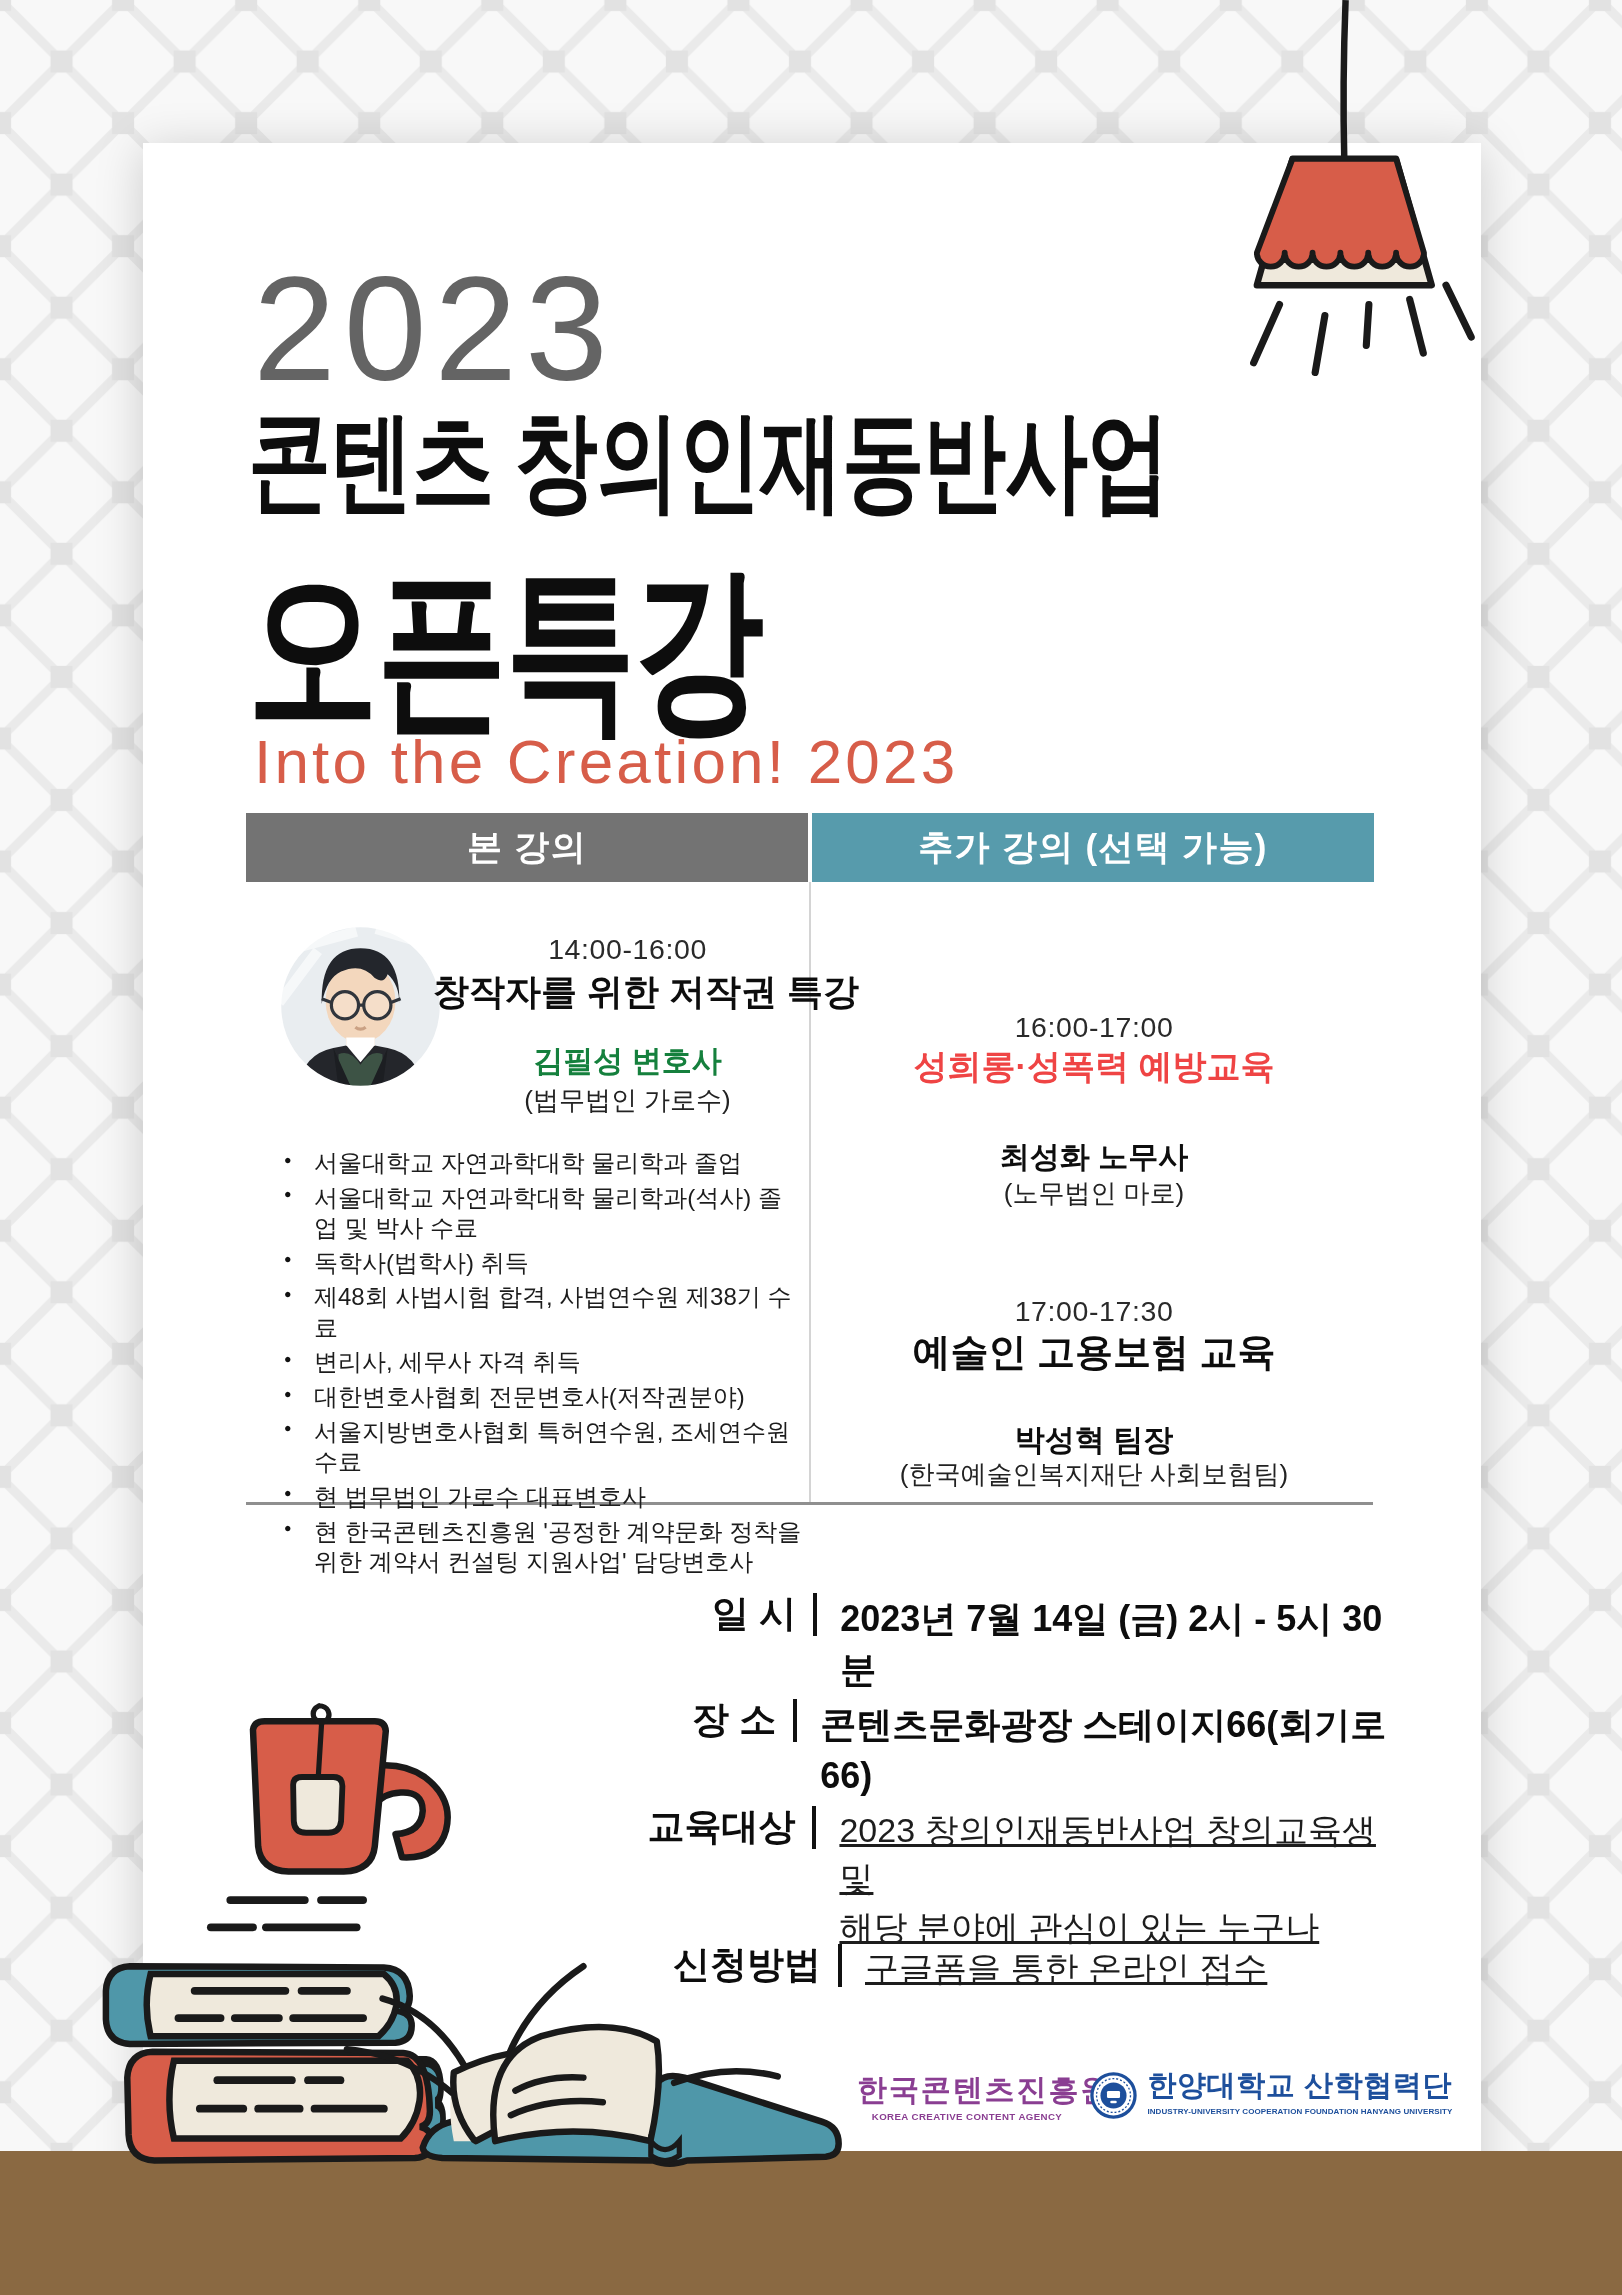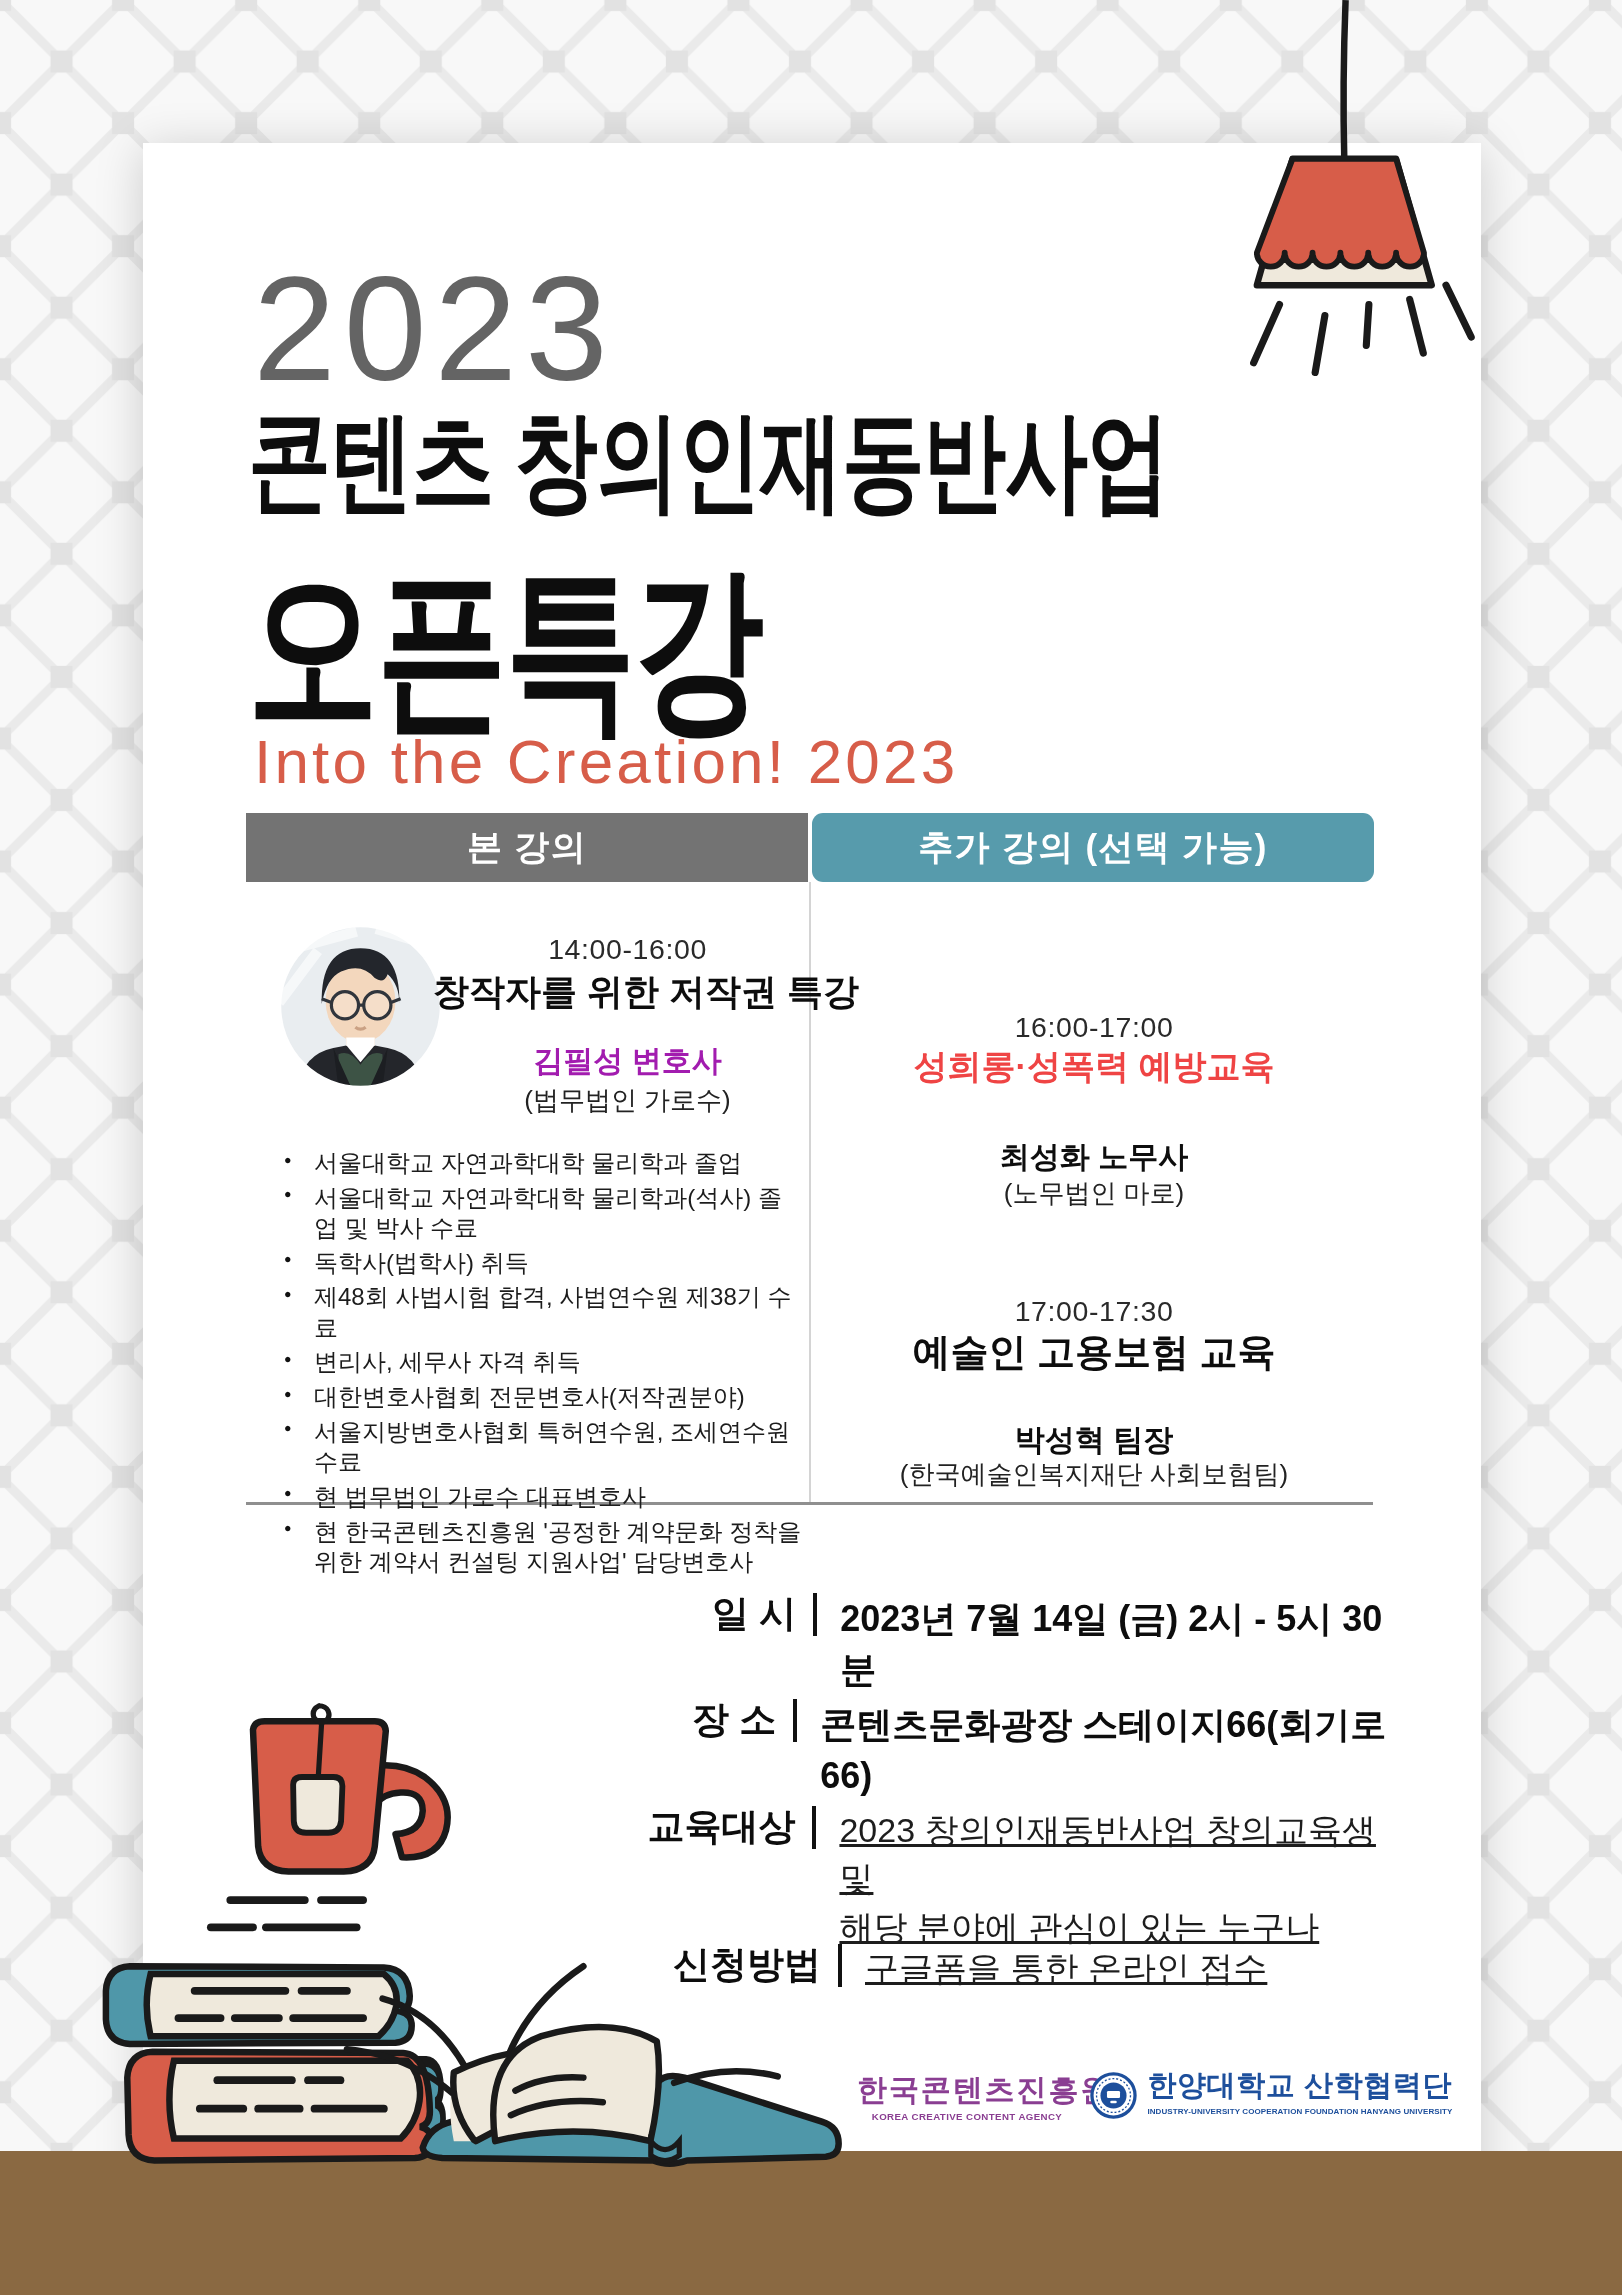--- a/index.html
+++ b/index.html
@@ -27,30 +27,30 @@
   #title2{position:absolute;left:248px;top:558px;z-index:10;
     font-size:130px;font-weight:800;letter-spacing:-1.3px;color:#0d0d0d;line-height:1;
     transform:scaleY(1.38);transform-origin:top left;white-space:nowrap;}
   #tagline{position:absolute;left:254px;top:731px;z-index:10;
     font-size:62px;font-weight:500;letter-spacing:3.2px;color:#d75d49;line-height:1;white-space:nowrap;}
   
   .hdr{position:absolute;top:813px;height:69px;z-index:10;
     display:flex;align-items:center;justify-content:center;
     color:#ffffff;font-size:35px;font-weight:700;letter-spacing:1.3px;white-space:nowrap;}
   #hdr-left{left:246px;width:562px;background:#737373;}
-  #hdr-right{left:812px;width:562px;background:#579bac;border-radius:11px;}
+  #hdr-right{left:812px;width:562px;background:#579bac;}
   
   #vdivider{position:absolute;left:809px;top:882px;width:1.9px;height:621px;background:#d4d4d4;z-index:10;}
   #hline{position:absolute;left:246px;top:1502px;width:1127px;height:3.2px;background:#8f8f8f;z-index:10;}
   
   #photo{position:absolute;left:279px;top:925px;width:163px;height:163px;z-index:10;}
   .lc{position:absolute;left:433px;width:389px;text-align:center;z-index:10;white-space:nowrap;line-height:1.1;}
   #l-time{top:934px;font-size:28.5px;color:#2a2a2a;letter-spacing:0.6px;}
   #l-title{top:972px;font-size:36px;font-weight:800;color:#0d0d0d;}
-  #l-speaker{top:1044px;font-size:30px;font-weight:800;color:#a21caf;}
+  #l-speaker{top:1044px;font-size:30px;font-weight:800;color:#15803d;}
   #l-affil{top:1086px;font-size:26px;color:#222;}
   #profile{position:absolute;left:280px;top:1148px;width:525px;z-index:10;
     margin:0;padding:0;list-style:none;}
   #profile li{position:relative;padding-left:34px;margin-bottom:4.5px;
     font-size:24px;line-height:1.26;color:#1c1c1c;}
   #profile li::before{content:"●";position:absolute;left:3.9px;top:4.5px;font-size:0.52em;color:#111;}
   
   .rc{position:absolute;left:814px;width:560px;text-align:center;z-index:10;white-space:nowrap;line-height:1.1;}
   #r1-time{top:1012px;font-size:28.5px;color:#2a2a2a;letter-spacing:0.6px;}
   #r1-title{top:1048px;font-size:34px;font-weight:800;color:#ef4444;}

